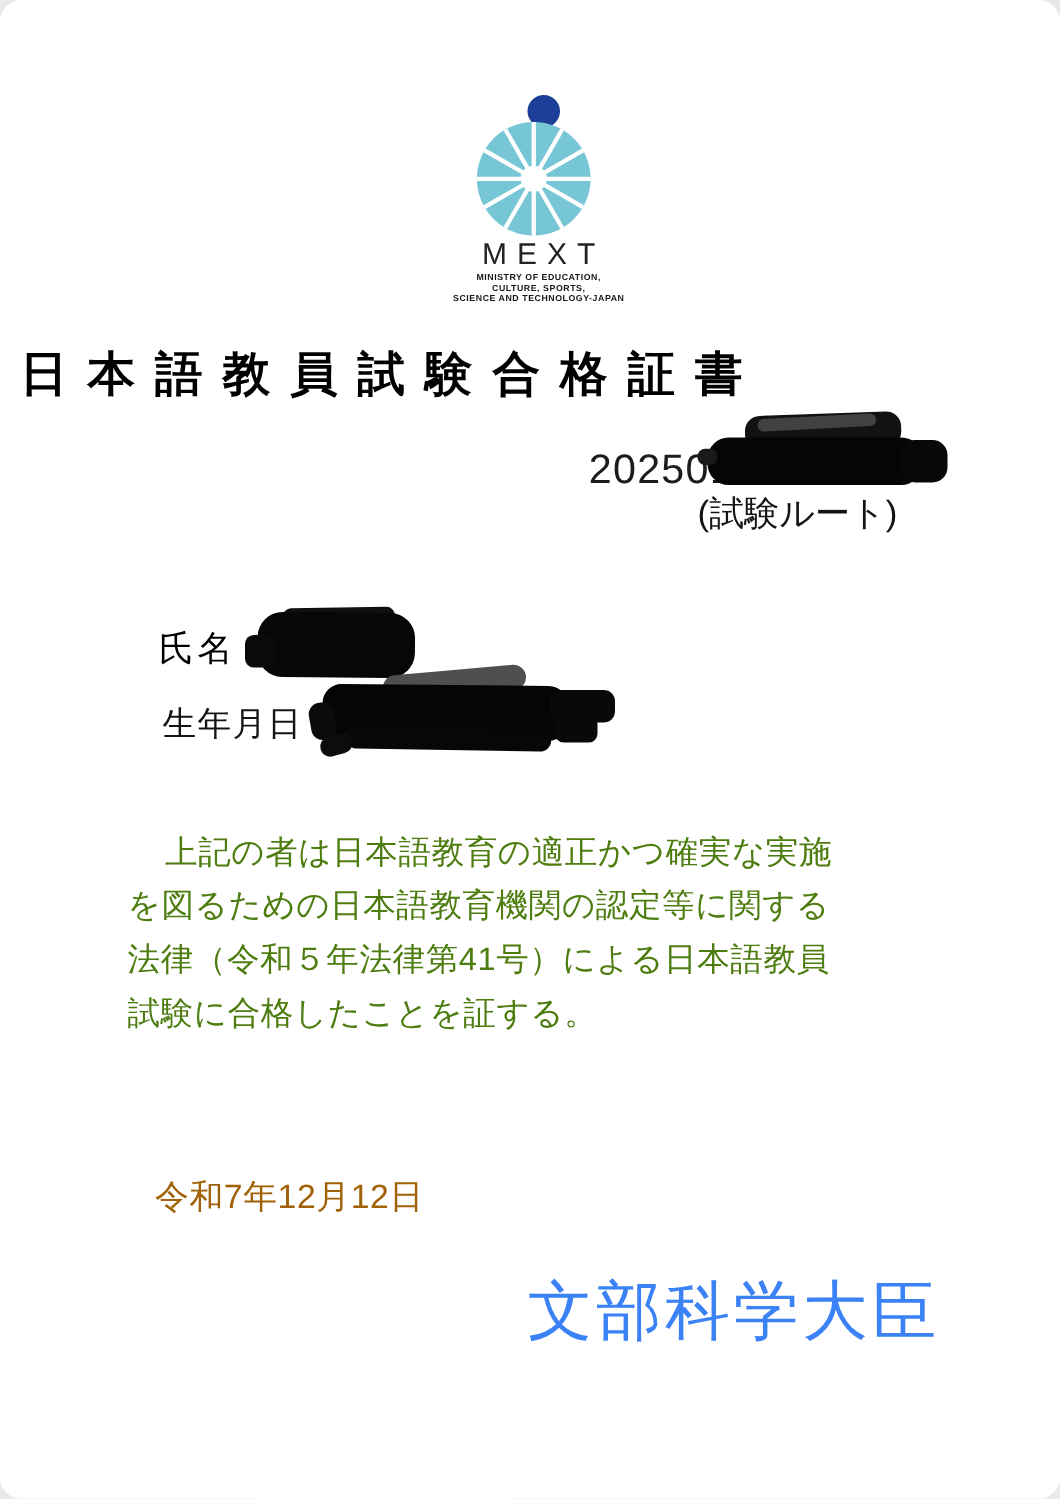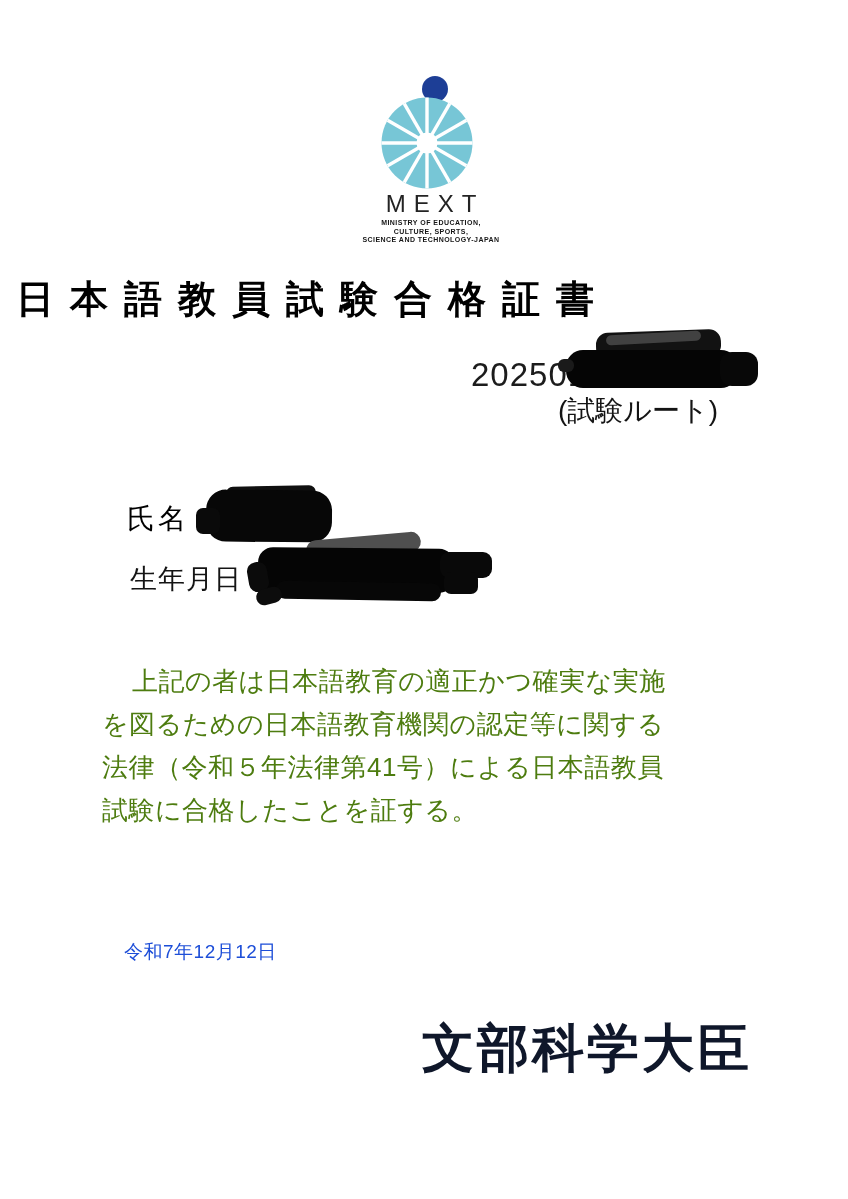--- a/index.html
+++ b/index.html
@@ -6,20 +6,21 @@
   html, body { background: #e9e9e9; }
   .page {
     position: relative;
     width: 848px;
     height: 1199px;
     margin: 0 auto;
     background: #ffffff;
     overflow: hidden;
     color: #111;
     font-family: "Liberation Sans", sans-serif;
+    border-radius: 17px;
   }
   .abs { position: absolute; }
 
   
   .logo-mark { left: 366px; top: 72px; width: 130px; height: 126px; }
   .logo-wordmark {
     left: 356px; top: 190px; width: 150px;
     text-align: center;
     font-size: 24px; font-weight: 400;
     letter-spacing: 8px; text-indent: 8px;
@@ -60,26 +61,26 @@
   
   .body-text {
     left: 102px; top: 660px; width: 660px;
     font-family: Liberation Sans, sans-serif;
     font-size: 26px; line-height: 43px;
     letter-spacing: 0.5px; color: #4d7c0f;
   }
   .body-text .line-indent { text-indent: 30px; }
 
   
-  .issue-date { left: 124px; top: 939px; font-size: 19px; letter-spacing: 0.5px; color: #1d4ed8; }
+  .issue-date { left: 124px; top: 939px; font-size: 27px; letter-spacing: 0.5px; color: #a16207; }
   .issuer {
     left: 422px; top: 1014px;
     font-family: "Liberation Serif", serif;
-    font-size: 52px; font-weight: bold;
-    letter-spacing: 3px; color: #0f172a;
+    font-size: 52px; font-weight: normal;
+    letter-spacing: 3px; color: #3b82f6;
   }
 
   
   .blob { position: absolute; }
   .blob div { position: absolute; }
   .blob-number { left: 558px; top: 328px; width: 204px; height: 66px; }
   .b1-top    { left: 38px;  top: 3px;  width: 125px; height: 28px; border-radius: 12px; background: #121212; transform: rotate(-2deg); }
   .b1-smudge { left: 48px;  top: 5px;  width: 95px;  height: 10px; border-radius: 5px;  background: #4a4a4a; transform: rotate(-3deg); opacity: .85; }
   .b1-main   { left: 8px;   top: 22px; width: 172px; height: 38px; border-radius: 17px; background: #050505; }
   .b1-right  { left: 162px; top: 24px; width: 38px;  height: 34px; border-radius: 12px; background: #080808; }

